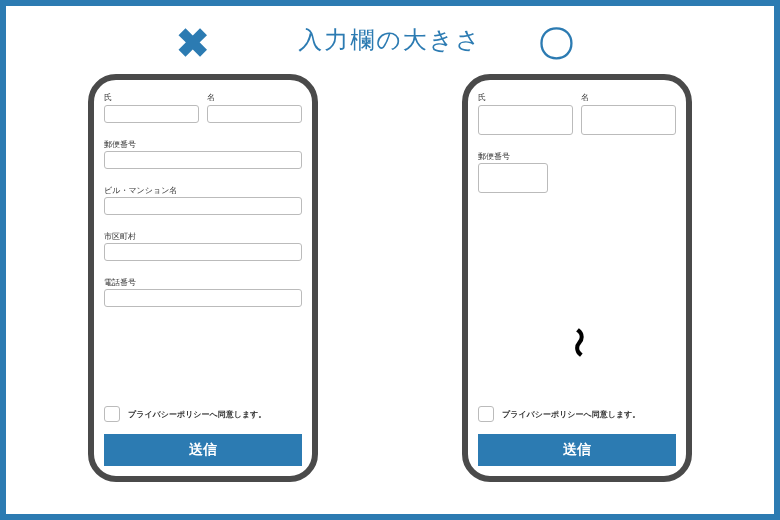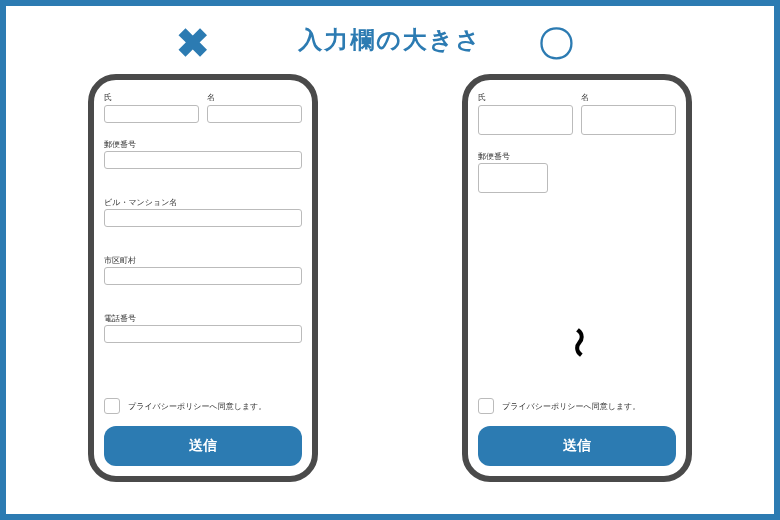--- a/index.html
+++ b/index.html
@@ -19,21 +19,21 @@
     top: 18px;
     left: 0;
     right: 0;
     display: flex;
     align-items: center;
     justify-content: center;
   }
   .title {
     color: #2c7bb2;
     font-size: 24px;
-    font-weight: 700;
+    font-weight: 400;
     letter-spacing: 2px;
   }
   .mark {
     color: #2c7bb2;
     font-weight: 900;
     position: absolute;
   }
   .mark-x {
     left: 170px;
     top: -4px;
@@ -82,49 +82,50 @@
   .input {
     height: 18px;
     border: 1px solid #bbb;
     border-radius: 3px;
     background: #fff;
   }
   .input.tall {
     height: 30px;
   }
   .field-full {
-    margin-bottom: 22px;
+    margin-bottom: 10px;
   }
   .field-full .input { width: 100%; }
 
   
   .postal-narrow { width: 70px !important; }
 
   .privacy-row {
     display: flex;
     align-items: center;
     gap: 8px;
     margin-bottom: 12px;
+    font-weight: bold;
   }
   .checkbox {
     width: 16px;
     height: 16px;
     border: 1px solid #bbb;
     border-radius: 3px;
     background: #fff;
   }
   .privacy-label {
     font-size: 8px;
     color: #333;
   }
   .submit-btn {
-    height: 40px;
+    height: 32px;
     background: #2c7bb2;
     color: #fff;
-    border-radius: 12px;
+    border-radius: 0;
     display: flex;
     align-items: center;
     justify-content: center;
     font-size: 14px;
     font-weight: 700;
   }
 
   .tilde {
     position: absolute;
     left: 50%;

